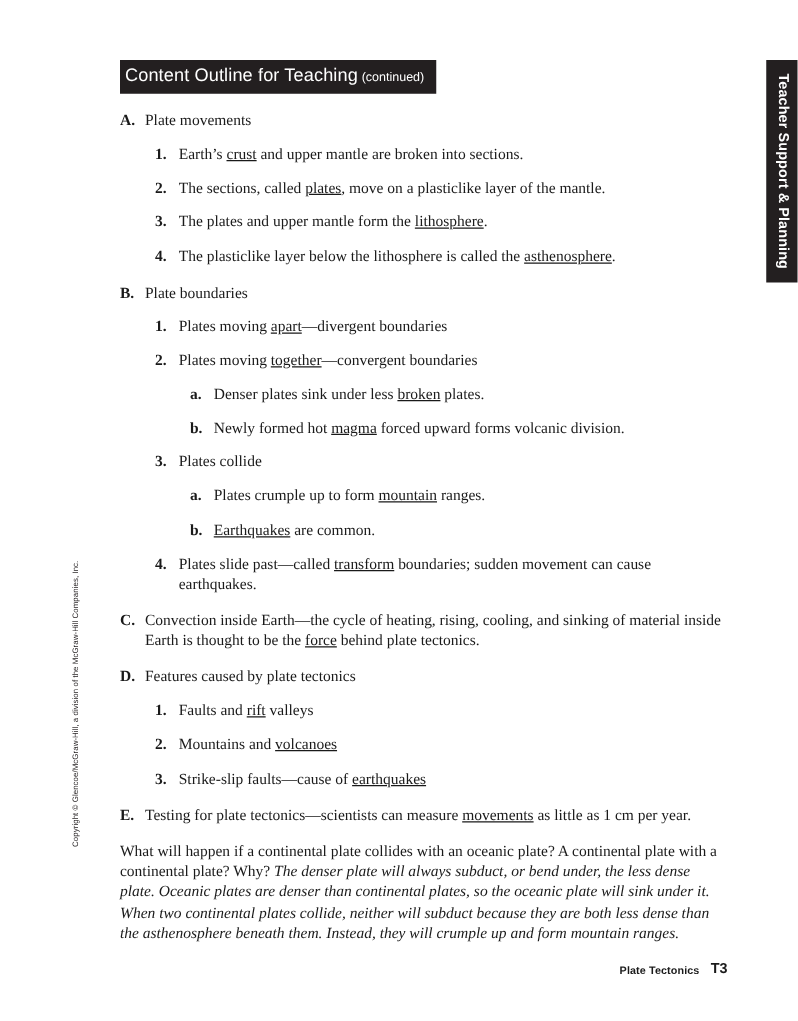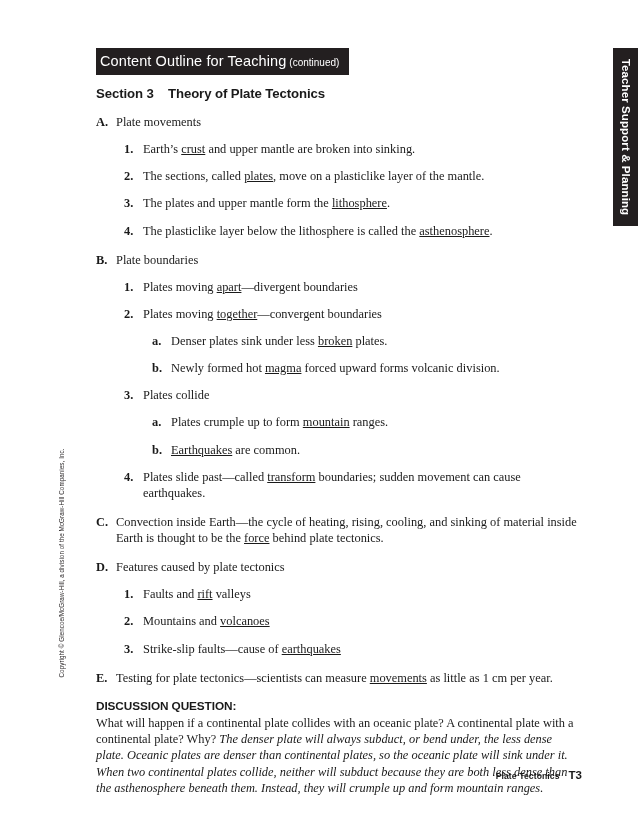--- a/index.html
+++ b/index.html
@@ -161,32 +161,29 @@
 <div id="copyright-vertical">
   <span class="cr-label">Copyright © Glencoe/McGraw-Hill, a division of the McGraw-Hill Companies, Inc.</span>
 </div>
 
 <div id="content">
 
   <div id="header-bar">
     <span class="ho-title">Content Outline for Teaching</span><span class="ho-continued">(continued)</span>
   </div>
 
-  <div id="section-heading">
-    <span class="sec-num">Section 3</span><span>Theory of Plate Tectonics</span>
-  </div>
 
   <div class="outline" id="outline-root">
       <div class="lvl-a">
         <span class="marker">A.</span>
         <span class="body-text">Plate movements</span>
       </div>
       <div class="lvl-1">
         <span class="marker">1.</span>
-        <span class="body-text"><span>Earth’s </span><span class="u">crust</span><span> and upper mantle are broken into sinking.</span></span>
+        <span class="body-text"><span>Earth’s </span><span class="u">crust</span><span> and upper mantle are broken into sections.</span></span>
       </div>
       <div class="lvl-1">
         <span class="marker">2.</span>
         <span class="body-text"><span>The sections, called </span><span class="u">plates</span><span>, move on a plasticlike layer of the mantle.</span></span>
       </div>
       <div class="lvl-1">
         <span class="marker">3.</span>
         <span class="body-text"><span>The plates and upper mantle form the </span><span class="u">lithosphere</span><span>.</span></span>
       </div>
       <div class="lvl-1">
@@ -249,21 +246,20 @@
         <span class="marker">3.</span>
         <span class="body-text"><span>Strike-slip faults—cause of </span><span class="u">earthquakes</span></span>
       </div>
       <div class="lvl-a">
         <span class="marker">E.</span>
         <span class="body-text"><span>Testing for plate tectonics—scientists can measure </span><span class="u">movements</span><span> as little as 1 cm per year.</span></span>
       </div>
     </div>
 
   <div id="discussion">
-    <div class="dq-heading">DISCUSSION QUESTION:</div>
     <div class="dq-body"><span>What will happen if a continental plate collides with an oceanic plate? A continental plate with a continental plate? Why? </span><span class="dq-answer">The denser plate will always subduct, or bend under, the less dense plate. Oceanic plates are denser than continental plates, so the oceanic plate will sink under it. When two continental plates collide, neither will subduct because they are both less dense than the asthenosphere beneath them. Instead, they will crumple up and form mountain ranges.</span></div>
   </div>
 
 </div>
 
 <div id="footer">
   <span class="foot-topic">Plate Tectonics</span>
   <span class="foot-page">T3</span>
 </div>
 

